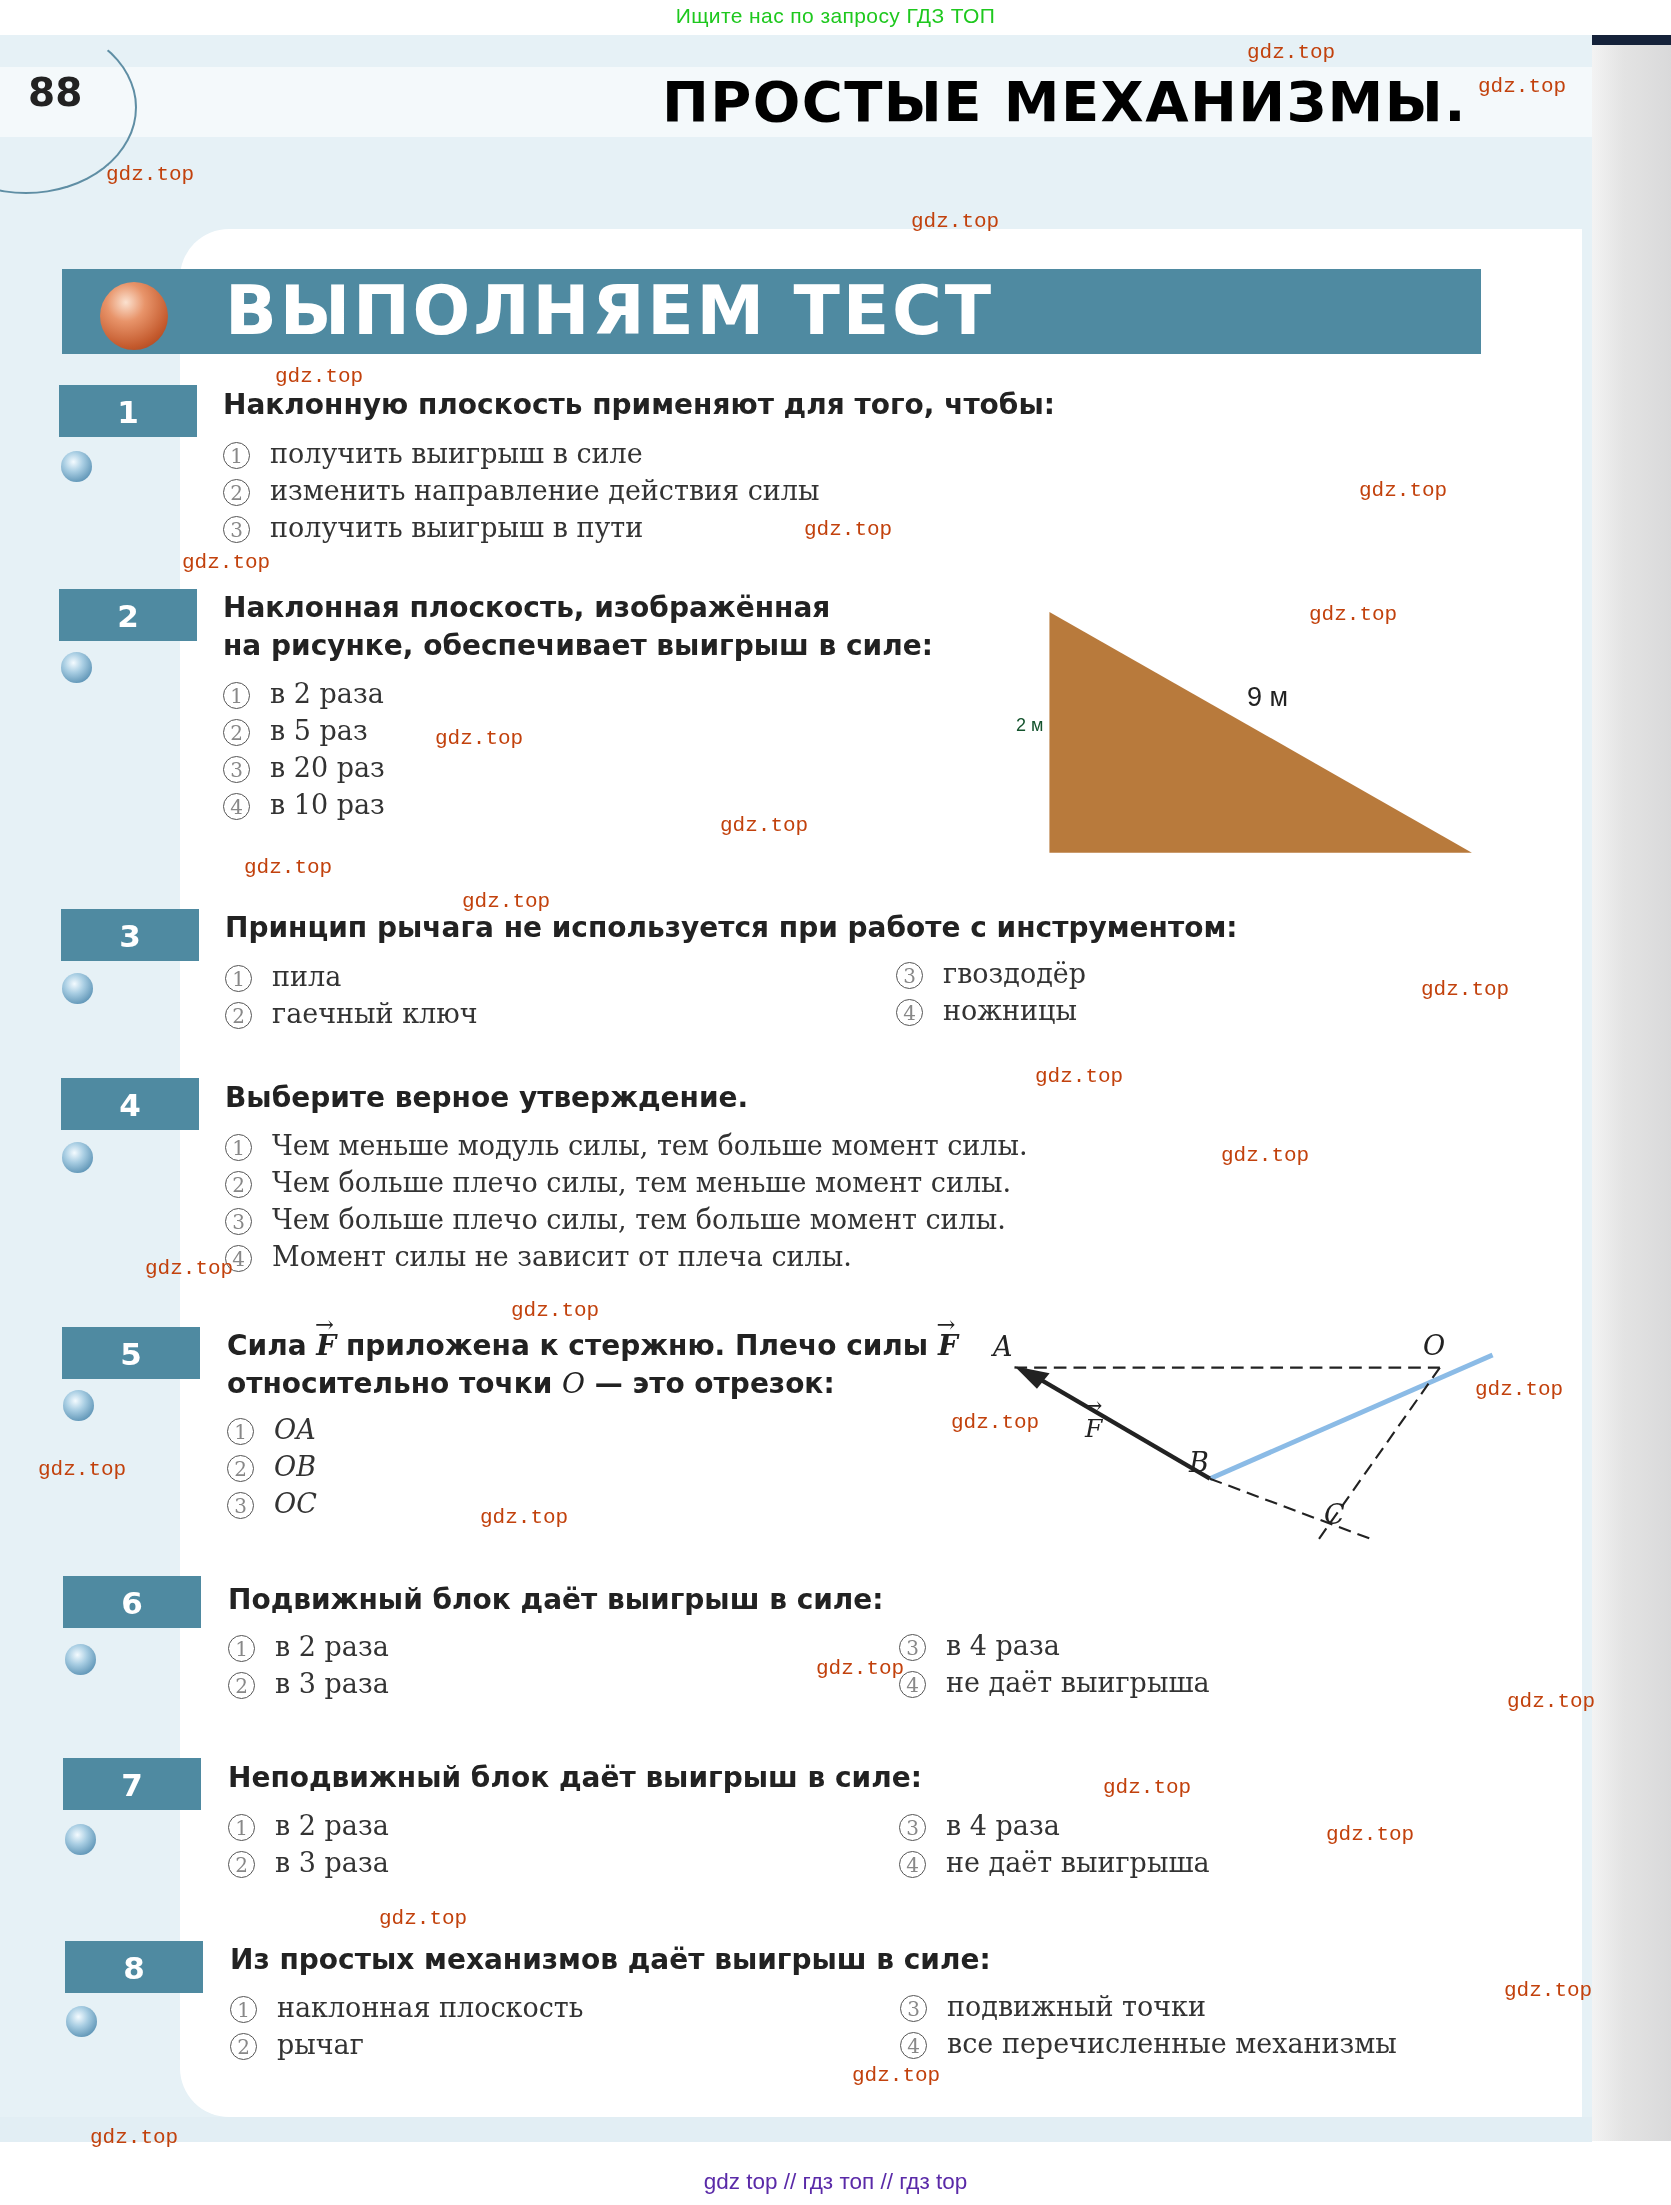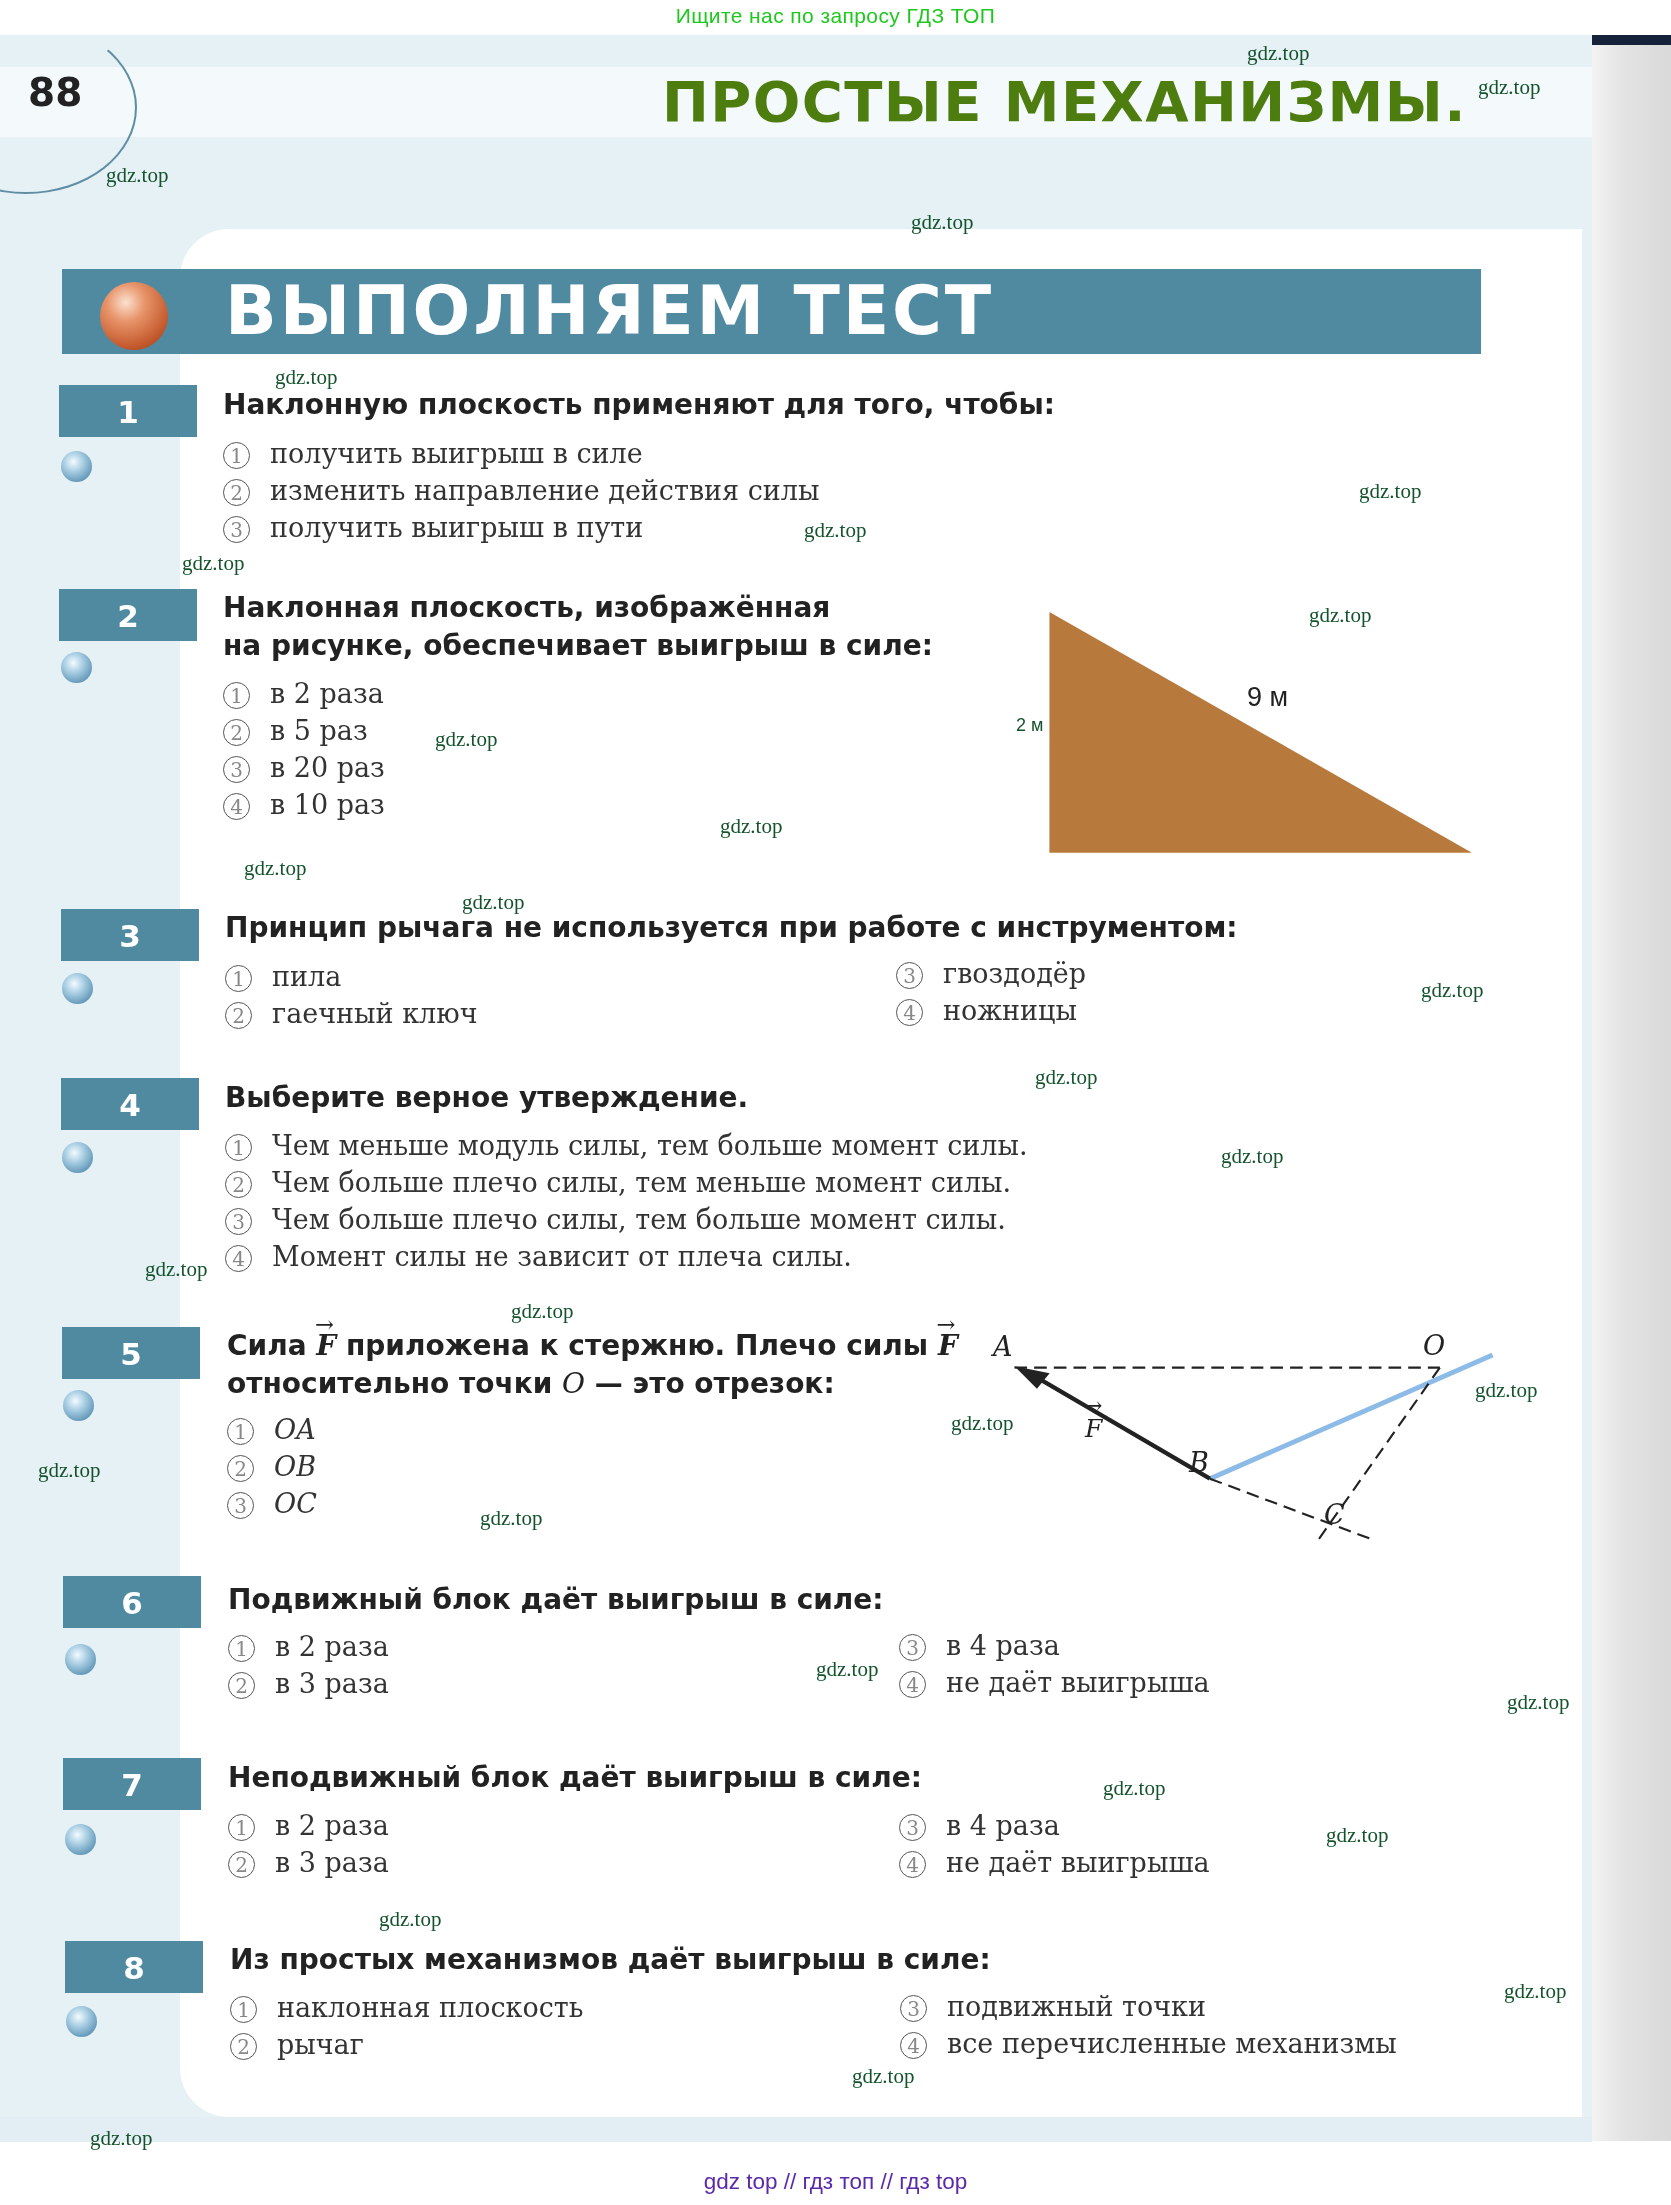--- a/index.html
+++ b/index.html
@@ -6,34 +6,34 @@
   body{width:1671px;height:2205px;position:relative;background:#ffffff;overflow:hidden;font-family:"DejaVu Sans",sans-serif;}
   .abs{position:absolute;}
   .top-banner{left:0;top:0;width:1671px;height:35px;background:#fff;text-align:center;}
   .top-banner span{color:#1ec81e;font-family:"Liberation Sans",sans-serif;font-size:21px;line-height:32px;letter-spacing:0.4px;}
   .page{left:0;top:35px;width:1592px;height:2106px;background:#e6f1f6;}
   .page-edge{left:1592px;top:35px;width:80px;height:2106px;background:linear-gradient(90deg,#f3f3f3 0%,#e3e3e3 40%,#d9d9da 100%);}
   .page-edge-top{left:1592px;top:35px;width:80px;height:10px;background:#15223a;}
   .header-strip{left:0;top:67px;width:1592px;height:70px;background:#f4f9fb;}
   .pagenum{left:28px;top:70px;font-family:"DejaVu Sans",sans-serif;font-weight:bold;font-size:39px;color:#222;}
   .corner-arc{left:-85px;top:21px;width:218px;height:169px;border-radius:50%;border:2.8px solid #5f8ea4;border-left-color:transparent;border-top-color:transparent;}
-  .chapter-title{left:662px;top:69px;font-family:"DejaVu Sans",sans-serif;font-weight:bold;font-size:56px;color:#4d7c0f;letter-spacing:1.4px;}
+  .chapter-title{left:662px;top:69px;font-family:"DejaVu Sans",sans-serif;font-weight:bold;font-size:56px;color:#000000;letter-spacing:1.4px;}
   .card{left:180px;top:229px;width:1402px;height:1888px;background:#ffffff;border-radius:49px 0 0 49px;}
   .card-left{left:0px;top:229px;width:180px;height:1888px;background:#e6f1f6;}
   .bottom-band{left:0;top:2117px;width:1592px;height:25px;background:#e2eef4;}
   .section-bar{left:62px;top:269px;width:1419px;height:85px;background:#4f8aa1;}
   .section-ball{left:100px;top:282px;width:68px;height:68px;border-radius:50%;background:radial-gradient(circle at 38% 30%,#fbe1cf 0%,#e8946a 30%,#c45a2d 70%,#93391a 100%);}
   .section-title{left:225px;top:271px;font-family:"DejaVu Sans",sans-serif;font-weight:bold;font-size:68px;color:#ffffff;letter-spacing:2.8px;}
   .qnum{width:138px;height:52px;background:#4f8aa1;color:#fff;font-weight:bold;font-size:31px;text-align:center;line-height:54px;font-family:"DejaVu Sans",sans-serif;}
   .qball{width:31px;height:31px;border-radius:50%;background:radial-gradient(circle at 40% 35%,#f4fbff 0%,#a9cee3 35%,#5b92b4 80%,#3d6f8f 100%);}
   .qtext{font-family:"DejaVu Sans",sans-serif;font-weight:bold;font-size:28px;color:#222;line-height:38px;}
   .opt{font-family:"DejaVu Serif",serif;font-size:27px;color:#333;line-height:37px;white-space:nowrap;}
   .opt .circ{display:inline-block;width:25px;height:25px;border:1.8px solid #555;border-radius:50%;text-align:center;line-height:26px;font-size:20px;color:#888;margin-right:20px;vertical-align:middle;font-family:"DejaVu Serif",serif;}
   .opt .ital{font-style:italic;}
-  .wm{font-family:Liberation Serif, serif;font-size:21px;color:#14532d;}
+  .wm{font-family:Liberation Mono, monospace;font-size:21px;color:#c2410c;}
   .footer{left:0;top:2169px;width:1671px;text-align:center;font-family:"Liberation Sans",sans-serif;font-size:22.5px;color:#5a2aa8;}
   .vec{position:relative;display:inline-block;font-style:italic;font-family:"DejaVu Serif",serif;}
   .vec:before{content:"\2192";position:absolute;left:-1.4px;top:-22.5px;font-size:22.5px;font-style:normal;font-weight:normal;}
 </style>
 </head>
 <body>
 
 <div class="abs top-banner">
   <span>Ищите нас по запросу ГДЗ ТОП</span>
 </div>

